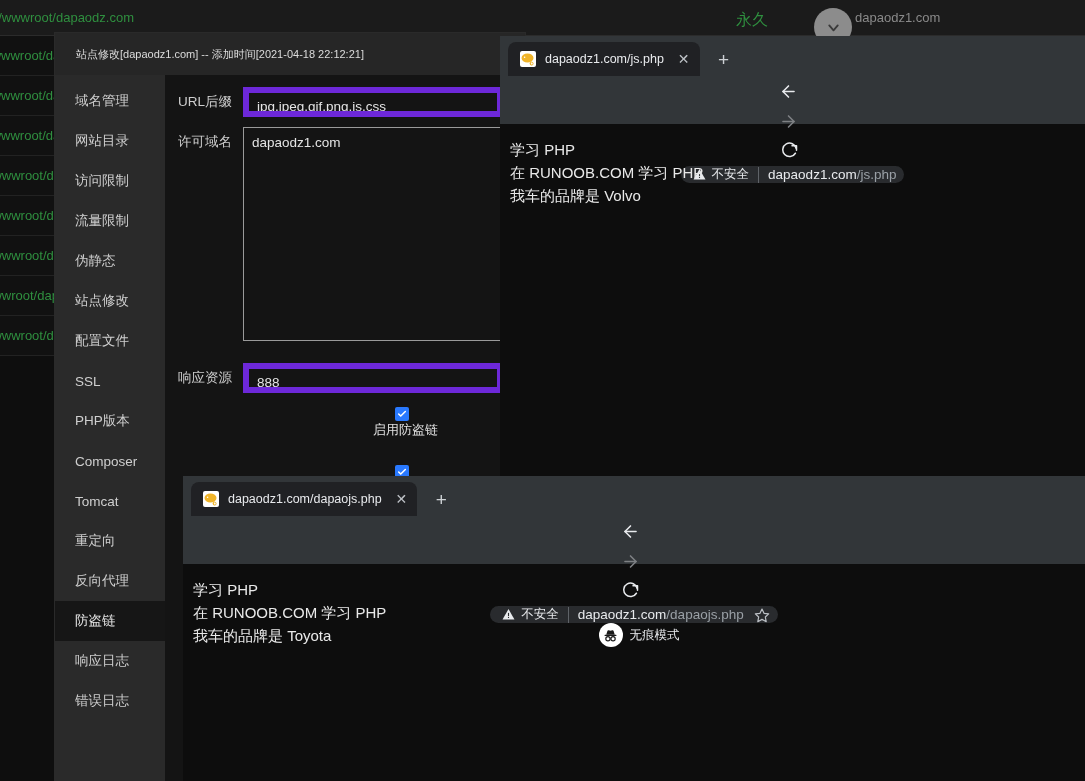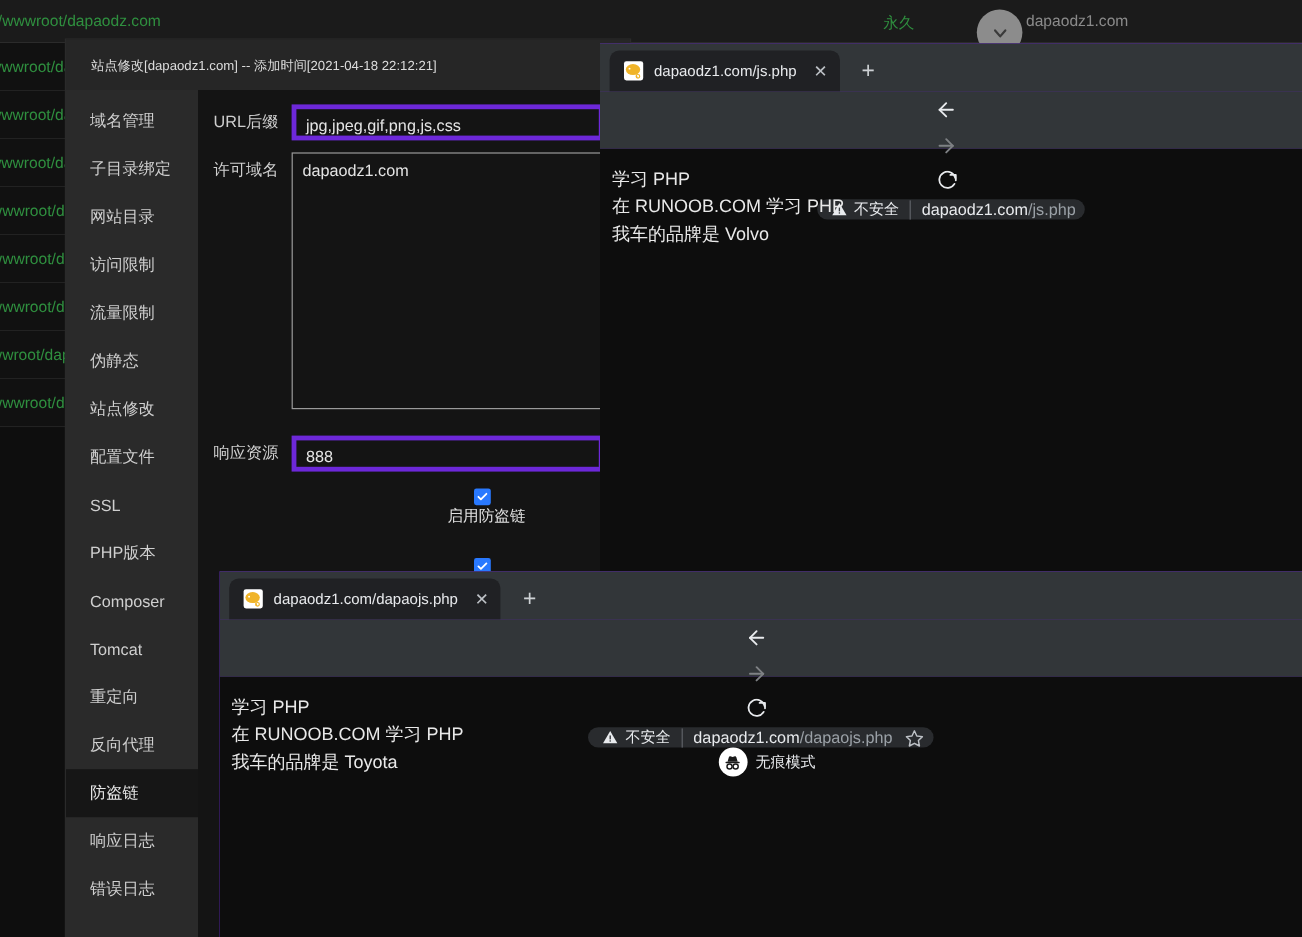--- a/index.html
+++ b/index.html
@@ -16,21 +16,21 @@
   .bt-toprow {
     position:absolute; left:0; top:0; width:1085px; height:36px;
     background:#1b1b1b; border-bottom:1px solid #2b2b2b;
   }
   .bt-path-top {
     position:absolute; left:-30px; top:10px;
     color:#2f8f3f; font-size:13px; white-space:nowrap;
   }
   .bt-perm {
     position:absolute; left:736px; top:10px;
-    color:#2f8f3f; font-size:13px; white-space:nowrap;
+    color:#2f8f3f; font-size:16px; white-space:nowrap;
   }
   .bt-domain-top {
     position:absolute; left:855px; top:10px;
     color:#8a8a8a; font-size:13px; white-space:nowrap;
   }
   .bt-rows { position:absolute; left:0; top:36px; width:185px; }
   .bt-row {
     height:40px; border-bottom:1px solid #222;
     background:#111; position:relative;
   }
@@ -68,21 +68,21 @@
   }
   .bt-side-item.active { background:#161616; color:#e6e6e6; }
 
   .bt-content { flex:1; background:#141414; position:relative; padding-top:12px; }
   .fld { display:flex; align-items:flex-start; margin-bottom:10px; }
   .fld-label {
     width:78px; flex:0 0 78px; text-align:right; padding-right:11px;
     color:#cfcfcf; font-size:13.5px; line-height:30px; white-space:nowrap;
   }
   .fld-input {
-    height:30px; width:260px; background:#141414; border:4px solid #6d28d9;
+    height:30px; width:260px; background:#141414; border:6px solid #6d28d9;
     color:#e4e4e4; font-size:13.5px; padding:0 8px; line-height:28px;
     white-space:nowrap; overflow:hidden;
   }
   .fld-textarea {
     height:214px; width:260px; background:#141414; border:1px solid #9a9a9a;
     color:#e4e4e4; font-size:13.5px; padding:6px 8px; line-height:18px;
   }
   .fld-gap { height:12px; }
   .chk-row {
     display:flex; align-items:center; margin-left:89px; margin-top:14px;
@@ -231,23 +231,20 @@
   </div>
 
   <div class="bt-modal">
     <div class="bt-modal-header">站点修改[dapaodz1.com] -- 添加时间[2021-04-18 22:12:21]</div>
 
     <div class="bt-modal-body">
 
       <div class="bt-sidebar">
         <div class="bt-side-item">
             <span>域名管理</span>
-          </div>
-        <div class="bt-side-item">
-            <span>子目录绑定</span>
           </div>
         <div class="bt-side-item">
             <span>网站目录</span>
           </div>
         <div class="bt-side-item">
             <span>访问限制</span>
           </div>
         <div class="bt-side-item">
             <span>流量限制</span>
           </div>

